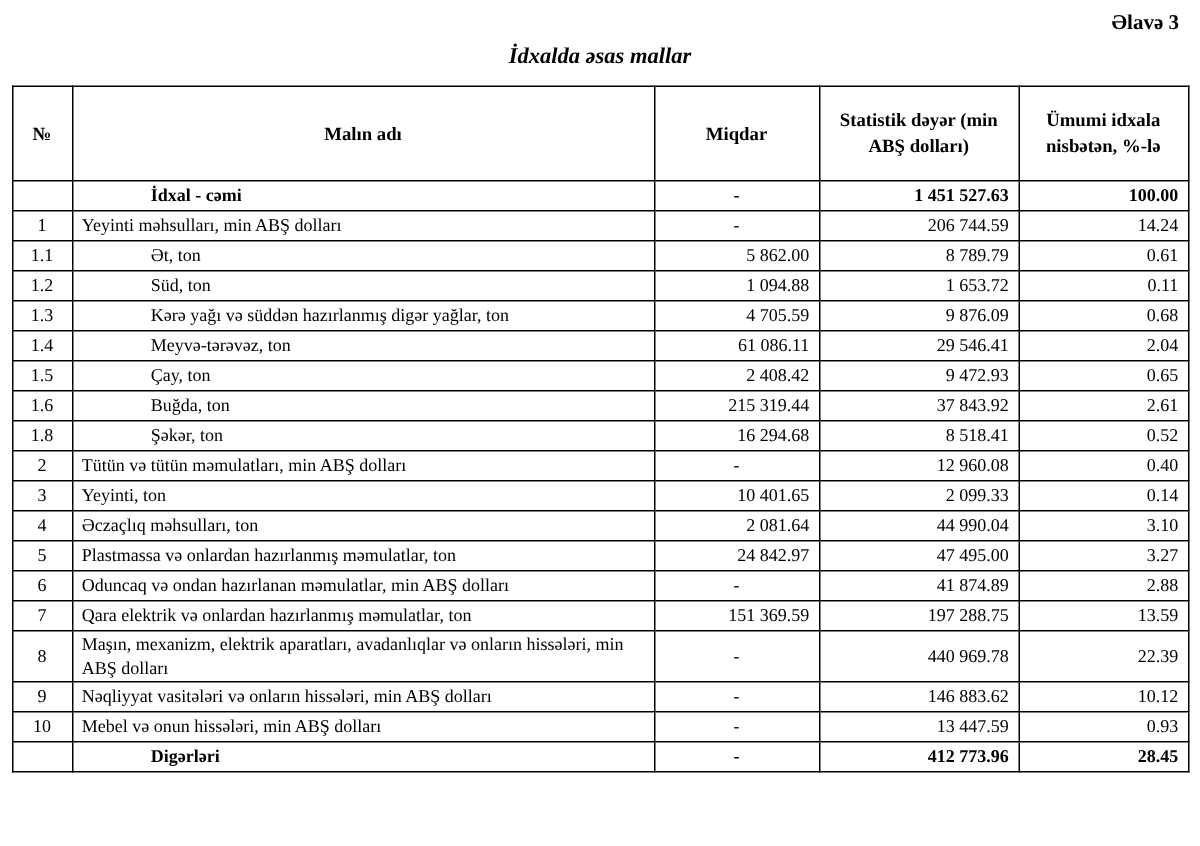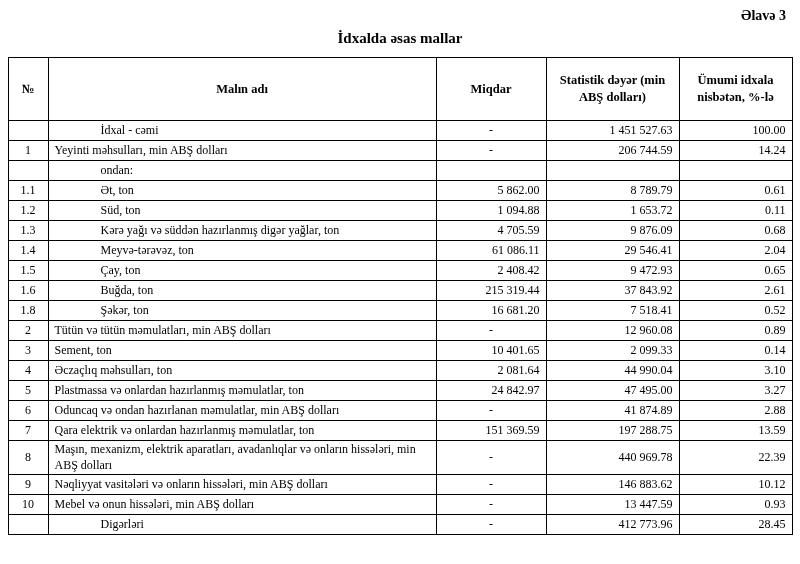--- a/index.html
+++ b/index.html
@@ -16,20 +16,21 @@
     text-align: right;
     font-weight: bold;
     font-size: 14px;
     padding: 8px 14px 0 4px;
   }
   .title {
     text-align: center;
     font-weight: bold;
     font-size: 15px;
     margin: 6px 0 10px 0;
+    font-style: italic;
   }
   table {
     border-collapse: collapse;
     margin: 0 auto;
     width: 784px;
     table-layout: fixed;
     font-size: 12px;
   }
   th, td {
     border: 1px solid #000;
@@ -45,21 +46,21 @@
     line-height: 1.35;
   }
   td {
     height: 17px;
     line-height: 1.3;
   }
   td.no   { text-align: center; }
   td.name { text-align: left; }
   td.qty, td.value, td.pct { text-align: right; }
   td.center { text-align: center; }
-  tr.bold td { font-weight: normal; }
+  tr.bold td { font-weight: bold; }
   td.ind1 { padding-left: 52px; }
 </style>
 </head>
 <body>
 
 <div class="annex">Əlavə 3</div>
 <div class="title">İdxalda əsas mallar</div>
 
 <table>
   <colgroup>
@@ -87,27 +88,20 @@
         <td class="pct">100.00</td>
       </tr>
       <tr>
         <td class="no">1</td>
         <td class="name">Yeyinti məhsulları, min ABŞ dolları</td>
         <td class="qty center">-</td>
         <td class="value">206 744.59</td>
         <td class="pct">14.24</td>
       </tr>
       <tr>
-        <td class="no"></td>
-        <td class="name ind1">ondan:</td>
-        <td class="qty center"></td>
-        <td class="value"></td>
-        <td class="pct"></td>
-      </tr>
-      <tr>
         <td class="no">1.1</td>
         <td class="name ind1">Ət, ton</td>
         <td class="qty">5 862.00</td>
         <td class="value">8 789.79</td>
         <td class="pct">0.61</td>
       </tr>
       <tr>
         <td class="no">1.2</td>
         <td class="name ind1">Süd, ton</td>
         <td class="qty">1 094.88</td>
@@ -138,34 +132,34 @@
       <tr>
         <td class="no">1.6</td>
         <td class="name ind1">Buğda, ton</td>
         <td class="qty">215 319.44</td>
         <td class="value">37 843.92</td>
         <td class="pct">2.61</td>
       </tr>
       <tr>
         <td class="no">1.8</td>
         <td class="name ind1">Şəkər, ton</td>
-        <td class="qty">16 681.20</td>
-        <td class="value">7 518.41</td>
+        <td class="qty">16 294.68</td>
+        <td class="value">8 518.41</td>
         <td class="pct">0.52</td>
       </tr>
       <tr>
         <td class="no">2</td>
         <td class="name">Tütün və tütün məmulatları, min ABŞ dolları</td>
         <td class="qty center">-</td>
         <td class="value">12 960.08</td>
-        <td class="pct">0.89</td>
+        <td class="pct">0.40</td>
       </tr>
       <tr>
         <td class="no">3</td>
-        <td class="name">Sement, ton</td>
+        <td class="name">Yeyinti, ton</td>
         <td class="qty">10 401.65</td>
         <td class="value">2 099.33</td>
         <td class="pct">0.14</td>
       </tr>
       <tr>
         <td class="no">4</td>
         <td class="name">Əczaçlıq məhsulları, ton</td>
         <td class="qty">2 081.64</td>
         <td class="value">44 990.04</td>
         <td class="pct">3.10</td>

